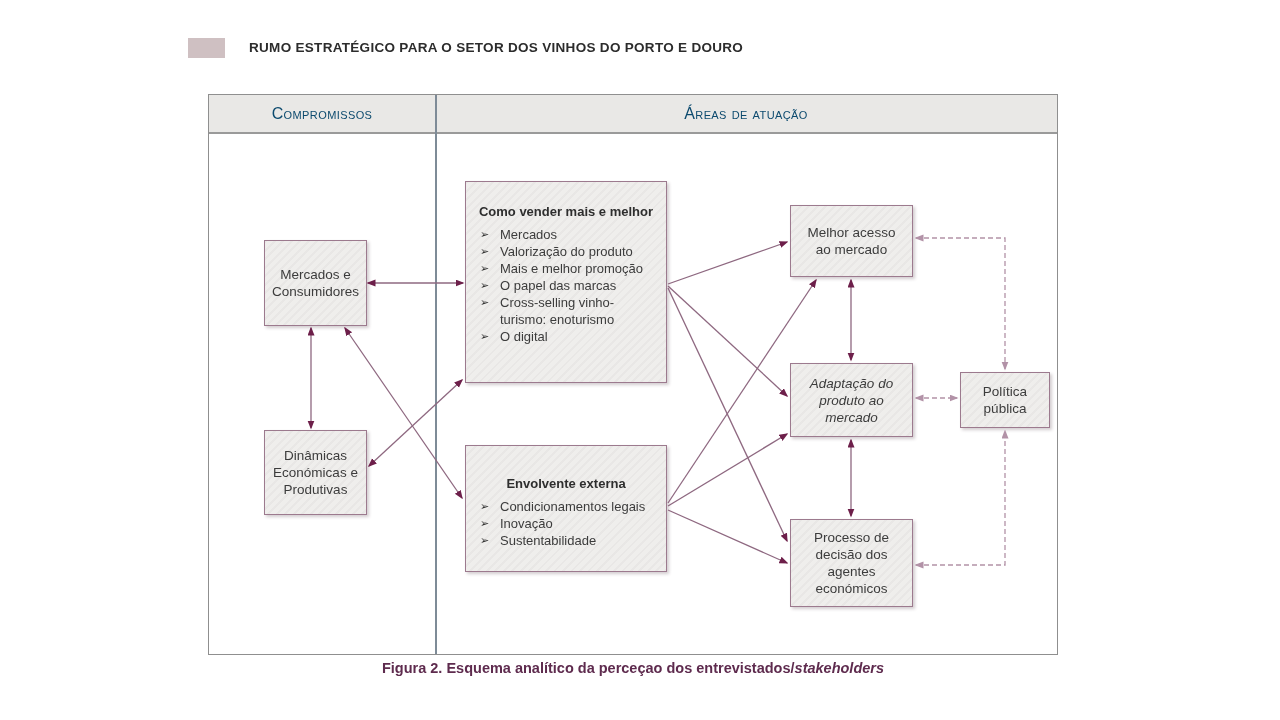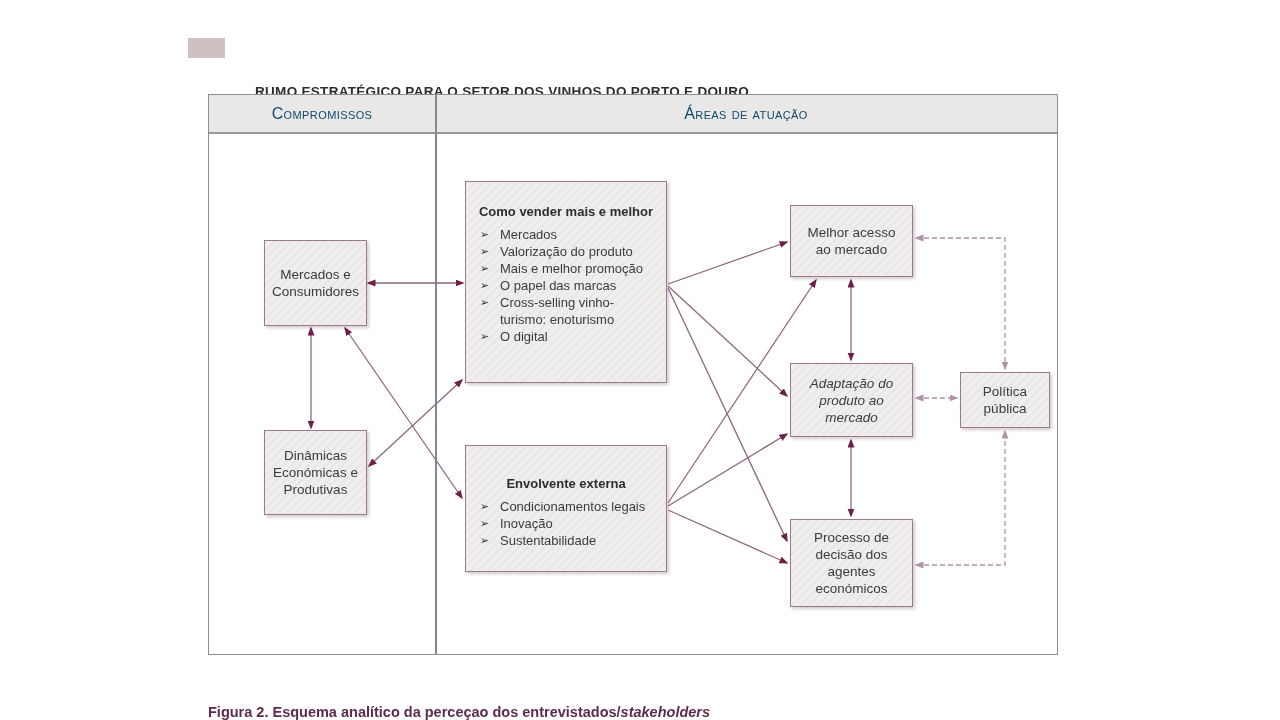--- a/index.html
+++ b/index.html
@@ -3,22 +3,22 @@
 <meta charset="utf-8">
 <style>
   * { margin:0; padding:0; box-sizing:border-box; }
   html,body { width:1280px; height:720px; background:#ffffff; overflow:hidden;
               font-family:"Liberation Sans", sans-serif; }
   #page { position:relative; width:1280px; height:720px; background:#fff; }
 
   
   .doc-swatch { position:absolute; left:188px; top:38px; width:37px; height:20px;
                 background:#cfc0c2; }
-  .doc-title  { position:absolute; left:255px; top:40px; font-size:13.5px;
-                font-weight:600; letter-spacing:.3px; color:#2c2c2c;margin-top:44px; }
+  .doc-title  { position:absolute; left:249px; top:40px; font-size:13.5px;
+                font-weight:600; letter-spacing:.3px; color:#2c2c2c; }
 
   
   .frame { position:absolute; left:208px; top:94px; width:850px; height:561px;
            border:1px solid #8f8f8f; background:#fff; }
   .frame-header { position:absolute; left:0; top:0; width:100%; height:39px;
                   background:#e9e8e6; border-bottom:2px solid #9a9a9a; display:flex; }
   .hdr-cell { display:flex; align-items:center; justify-content:center;
               font-variant:small-caps; font-size:16px; color:#0c4a6e; letter-spacing:.4px;border-radius:14px; }
   .hdr-left  { width:226px; }
   .hdr-right { flex:1; }
@@ -50,21 +50,21 @@
   .bignode li { position:relative; padding-left:26px; font-size:13px; line-height:17px; }
   .bullet { position:absolute; left:6px; top:0; font-size:11px; color:#2e2e2e; }
 
   
   #edges { position:absolute; left:0; top:0; width:1280px; height:720px;
            pointer-events:none; z-index:6; }
   .edge.solid  { fill:none; stroke:#8e6880; stroke-width:1.3; }
   .edge.dashed { fill:none; stroke:#b292a7; stroke-width:1.3; stroke-dasharray:5 3; }
 
   
-  .caption { position:absolute; left:208px; top:704px; width:850px; 
+  .caption { position:absolute; left:208px; top:660px; width:850px; text-align:center;
              font-size:14.5px; font-weight:700; color:#5e2b4e; }
   .caption .it { font-style:italic; }
 </style>
 </head>
 <body>
 
 <div id="page">
 
   <div class="doc-swatch"></div>
   <div class="doc-title">RUMO ESTRATÉGICO PARA O SETOR DOS VINHOS DO PORTO E DOURO</div>

